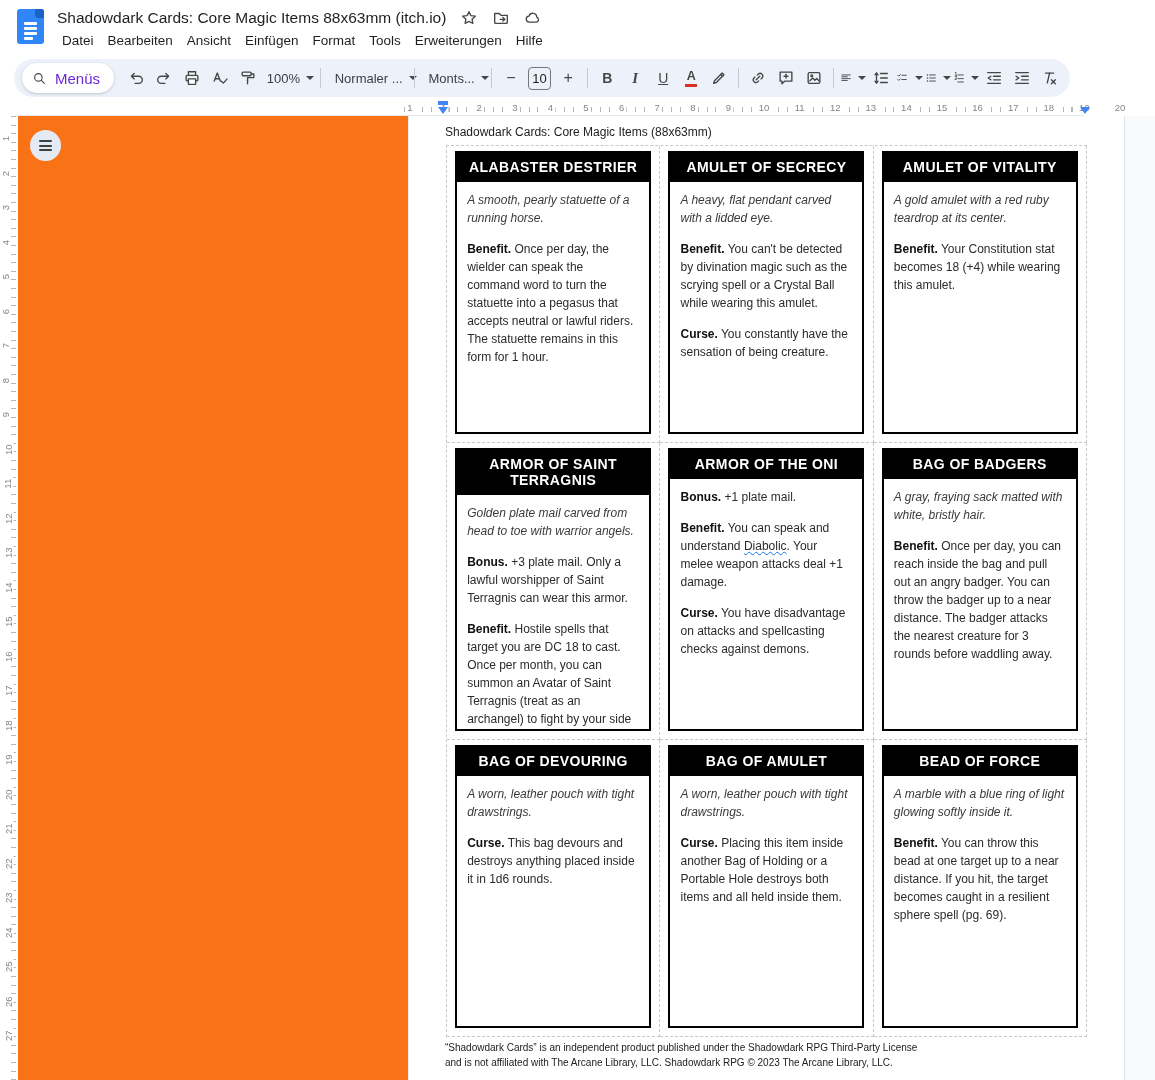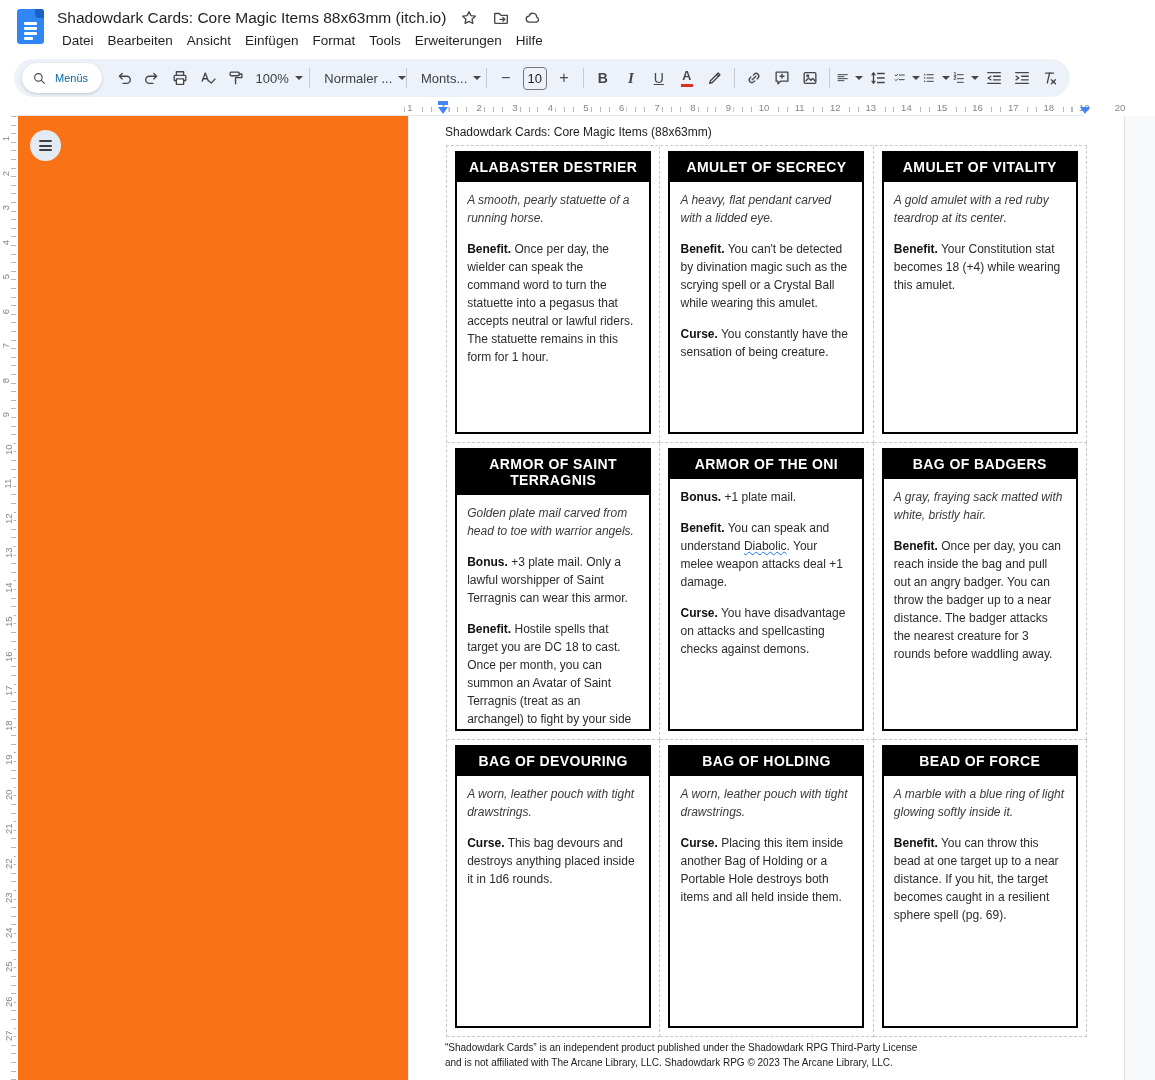--- a/index.html
+++ b/index.html
@@ -20,21 +20,21 @@
   .menubar span { font-size:13.5px; color:#1f1f1f; padding:2px 7px; border-radius:4px; cursor:default; }
 
   
   .toolbar { position:absolute; left:14px; right:14px; top:59px; height:38px;
     background:#edf2fa; border-radius:19px; display:flex; align-items:center; padding:0 6px; }
   .tb { height:26px; min-width:26px; border-radius:4px; display:flex; align-items:center;
     justify-content:center; margin:0 1px; color:#444746; }
   .menus-pill { display:flex; align-items:center; gap:8px; background:#fff; height:30px;
     border-radius:15px; padding:0 14px 0 10px; margin:0 8px 0 2px;
     box-shadow:0 1px 3px rgba(60,64,67,.25); }
-  .menus-pill span { font-size:11px; color:#0369a1; }
+  .menus-pill span { font-size:15px; color:#6d28d9; }
   .sep { width:1px; height:20px; background:#c7cace; margin:0 5px; flex:0 0 1px; }
   .ic { width:18px; height:18px; display:block; }
   .ic path, .ic rect, .ic circle { stroke:#444746; stroke-width:1.5; fill:none;
     stroke-linecap:round; stroke-linejoin:round; }
   .ic .fill { fill:#444746; stroke:none; }
   .ic text { fill:#444746; stroke:none; font-size:8px; font-weight:bold; }
   .caret { width:0; height:0; border-left:4px solid transparent; border-right:4px solid transparent;
     border-top:4px solid #444746; margin-left:6px; }
   .tb-label { font-size:13px; color:#3c4043; white-space:nowrap; }
   .zoom-box { padding:0 4px 0 8px; }
@@ -437,21 +437,21 @@
             <div class="card">
               <div class="card-header">BAG OF DEVOURING</div>
               <div class="card-body">
                 <div class="card-desc">A worn, leather pouch with tight drawstrings.</div>
                 <div class="card-para"><b>Curse.</b> <span>This bag devours and destroys anything placed inside it in 1d6 rounds.</span></div>
               </div>
             </div>
           </div>
           <div class="cell">
             <div class="card">
-              <div class="card-header">BAG OF HOLDING</div>
+              <div class="card-header">BAG OF AMULET</div>
               <div class="card-body">
                 <div class="card-desc">A worn, leather pouch with tight drawstrings.</div>
                 <div class="card-para"><b>Curse.</b> <span>Placing this item inside another Bag of Holding or a Portable Hole destroys both items and all held inside them.</span></div>
               </div>
             </div>
           </div>
           <div class="cell">
             <div class="card">
               <div class="card-header">BEAD OF FORCE</div>
               <div class="card-body">

